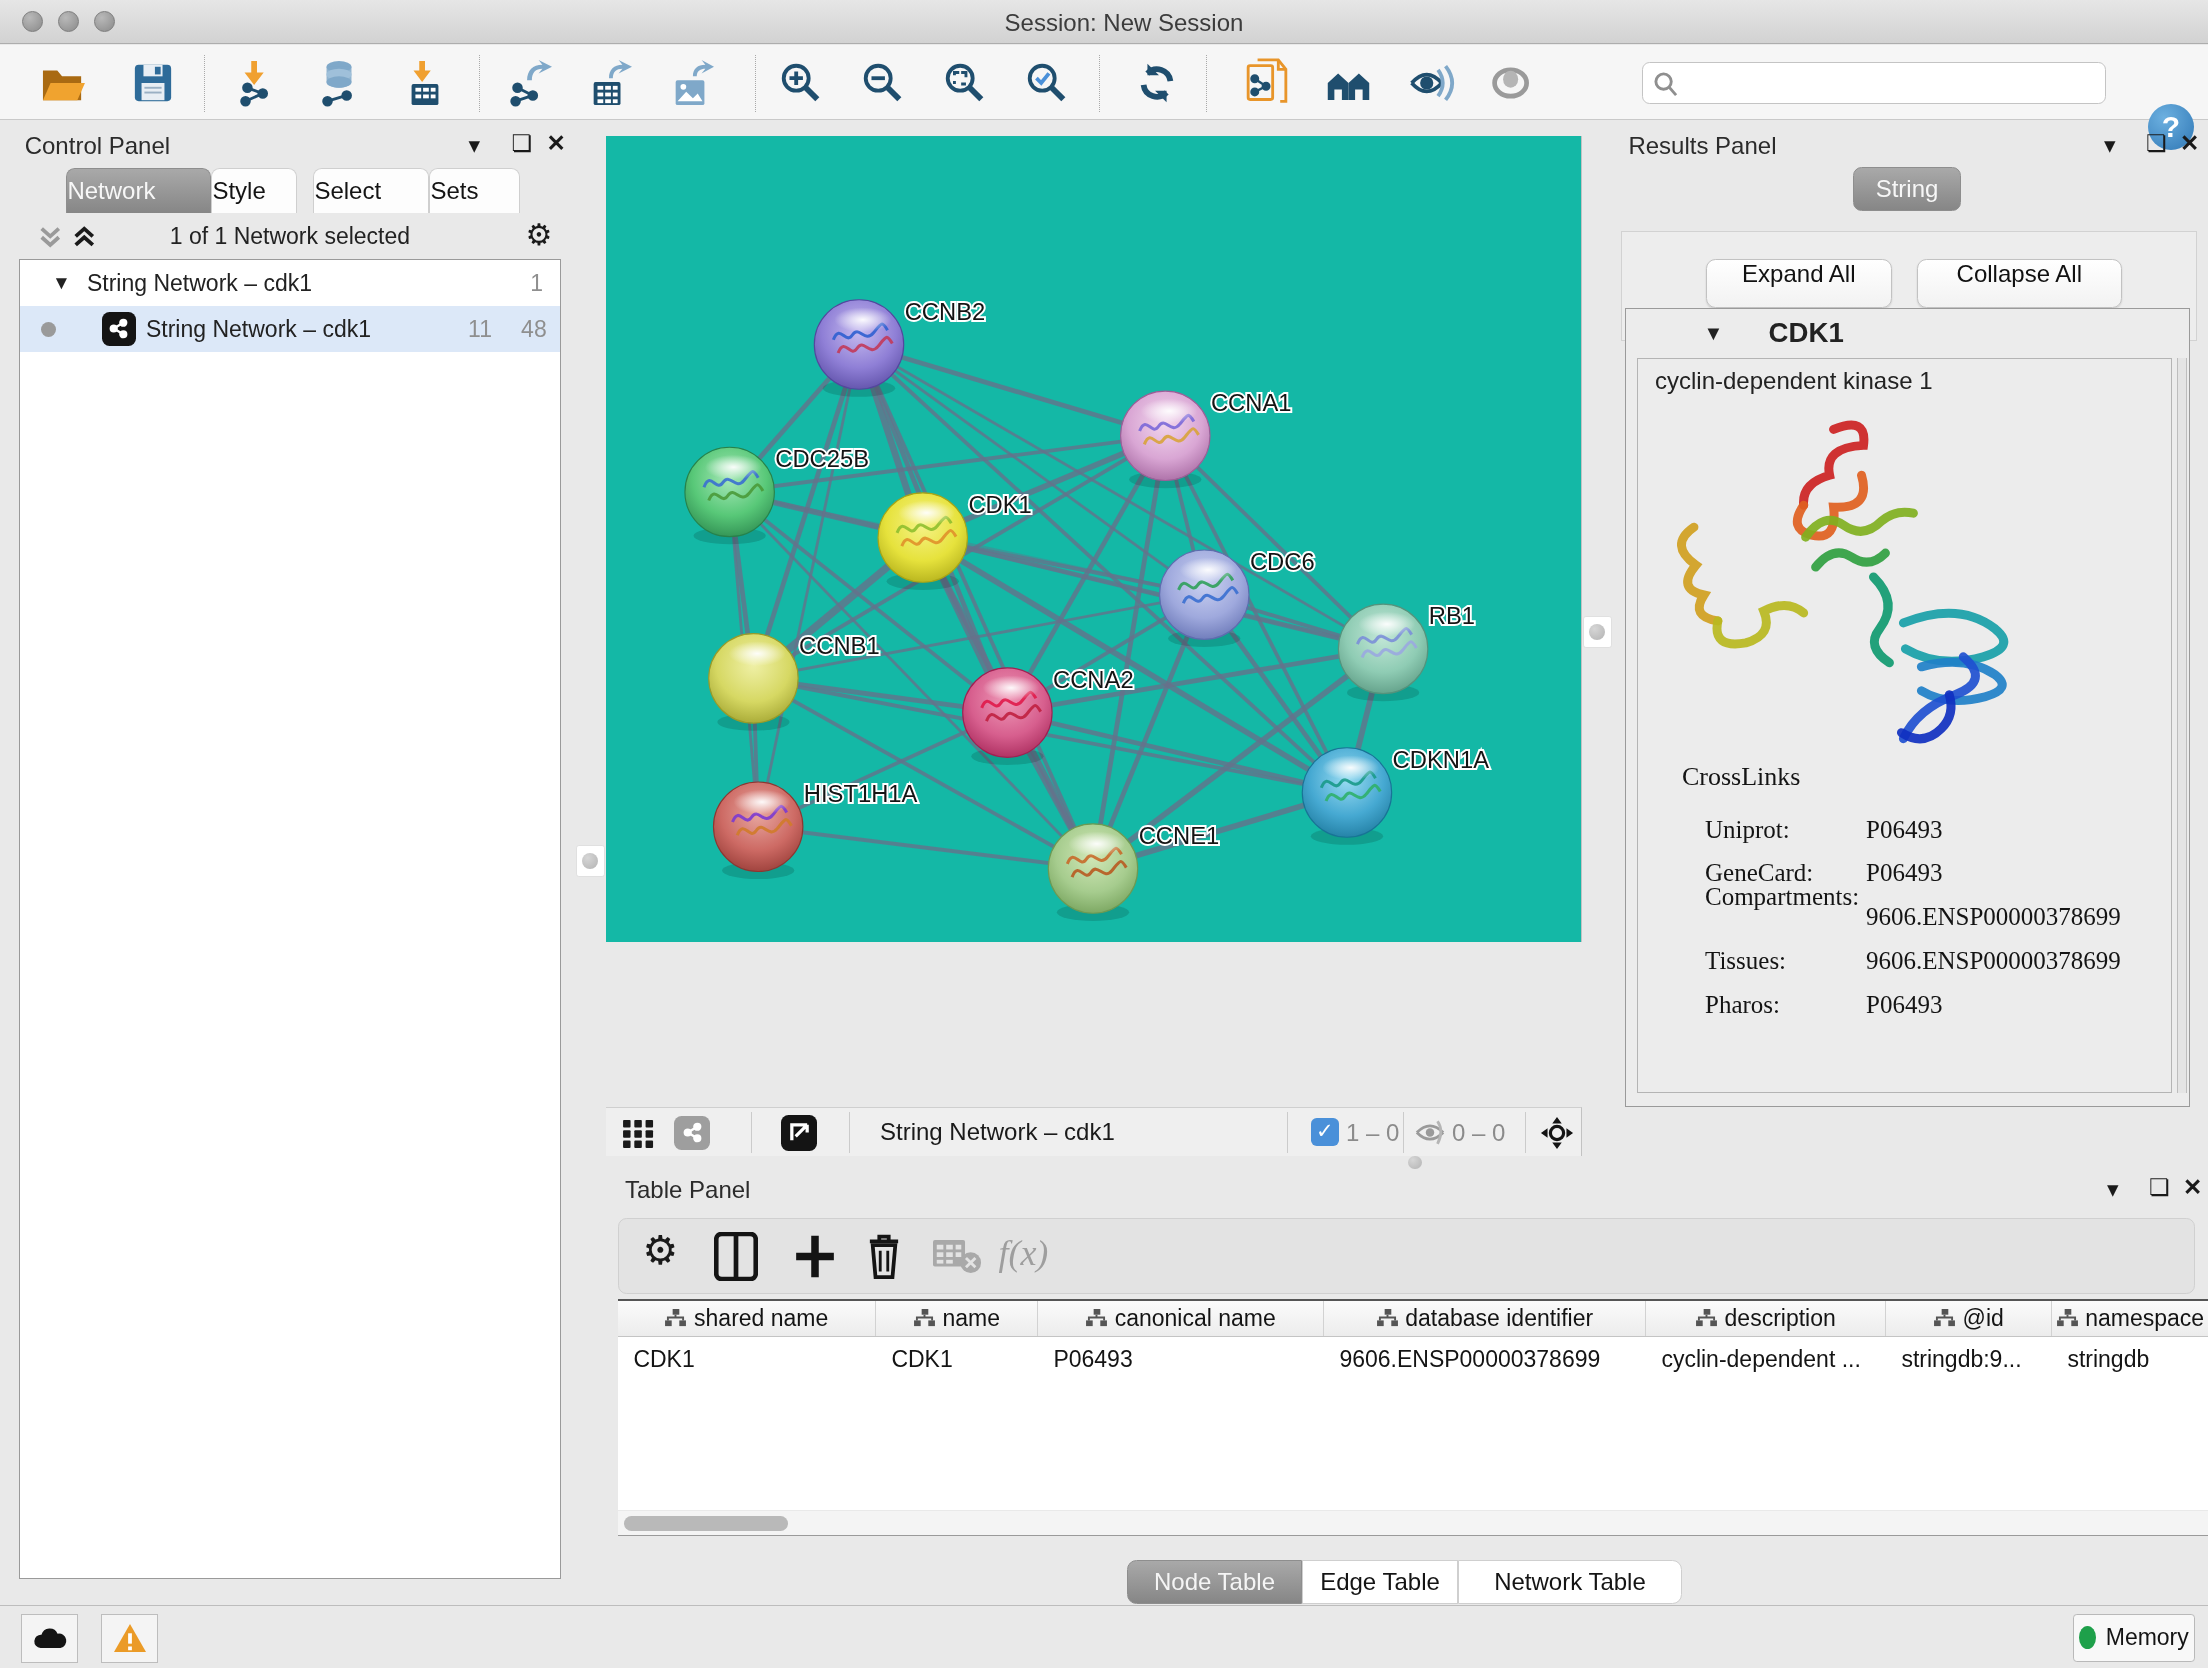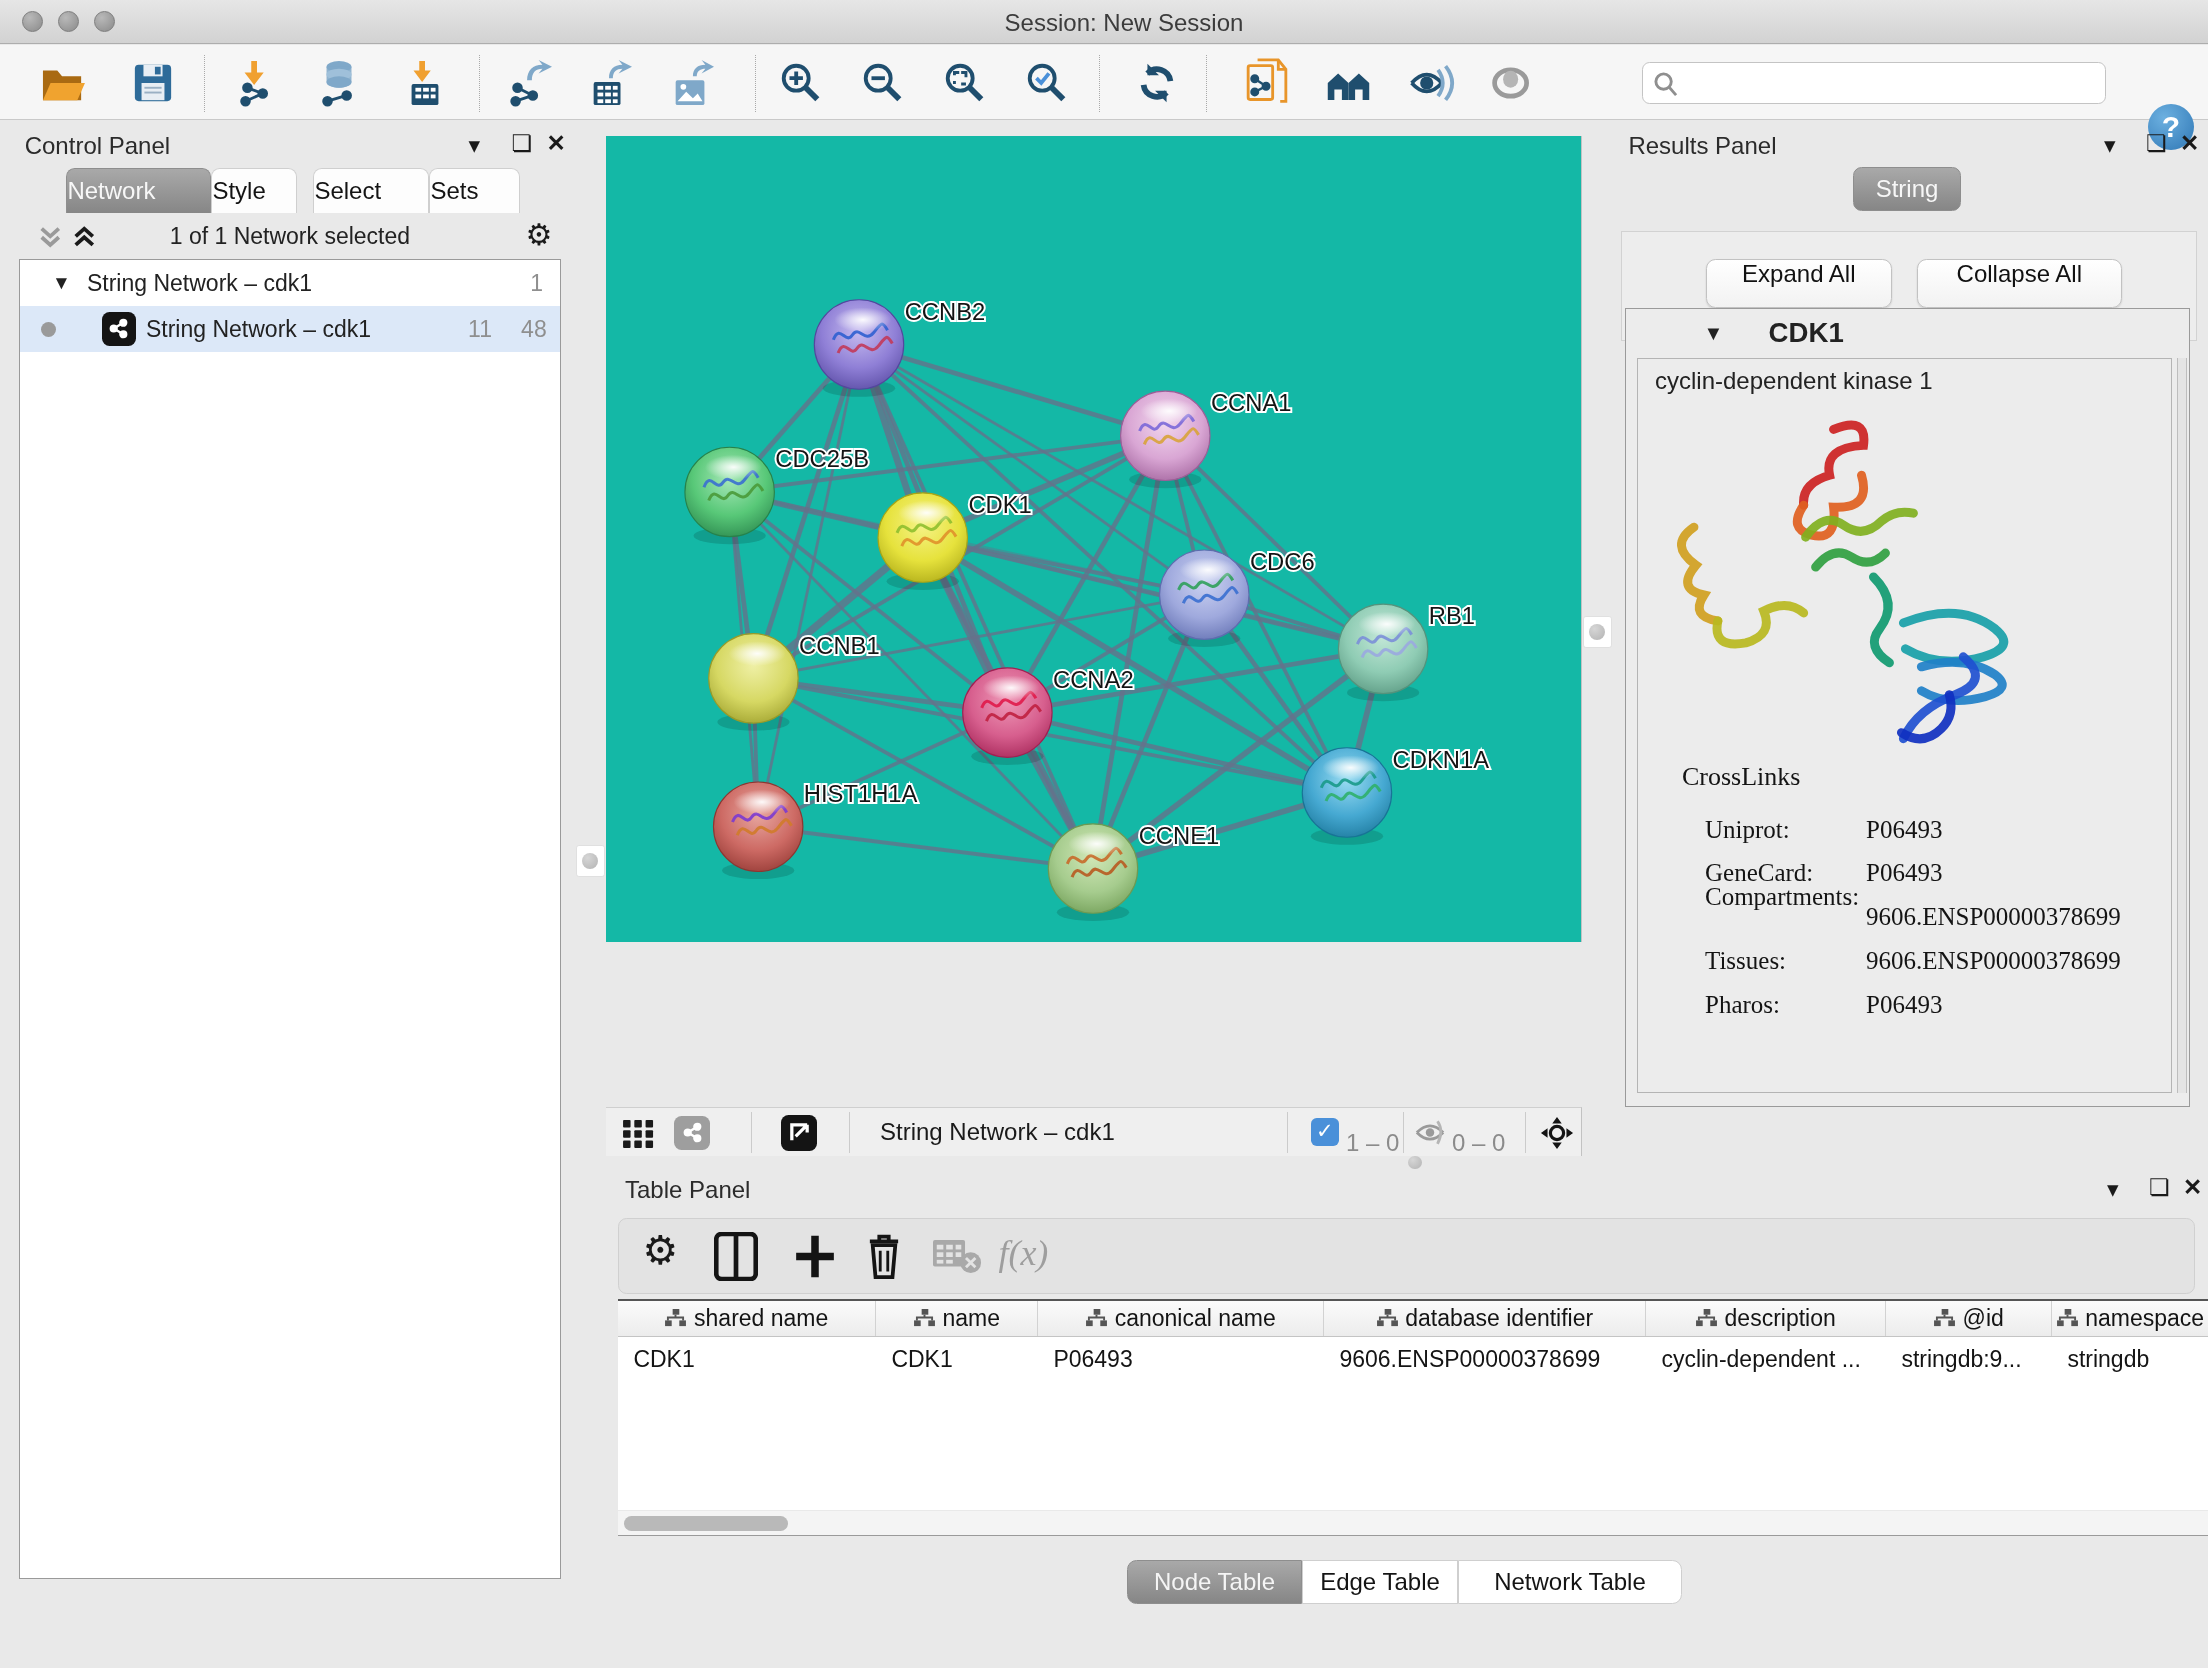--- a/index.html
+++ b/index.html
@@ -50,21 +50,21 @@
     display:flex;align-items:center;justify-content:center;}
 
   
   .canvas{left:606px;top:136px;width:976px;height:806px;background:#14b8a6;
     border-right:1.9px solid #c2c2c2;}
   .nodelabel{font:25px "Liberation Sans",sans-serif;fill:#141414;
     paint-order:stroke;stroke:#ffffff;stroke-width:4px;}
   .navbar{left:606px;top:1107px;width:976px;height:49px;background:#efefef;
     border-top:1px solid #cfcfcf;border-right:1.9px solid #c2c2c2;}
   .nsep{position:absolute;top:3.8px;height:41px;width:0;border-left:1px solid #cbcbcb;}
-  .navnum{position:absolute;top:10.5px;font-size:24px;color:#8b8b8b;margin-top:10px;}
+  .navnum{position:absolute;top:10.5px;font-size:24px;color:#8b8b8b;}
   .chk{position:absolute;left:1311px;top:1118px;width:27.6px;height:27.6px;border-radius:5.7px;
     background:#4a90d9;color:#fff;font-family:"DejaVu Sans",sans-serif;font-size:21px;
     text-align:center;line-height:27.6px;}
 
   
   .grip{position:absolute;background:#fff;border:1px solid #e0e0e0;border-radius:2.9px;
     display:flex;align-items:center;justify-content:center;}
   .grip i{display:block;width:16px;height:16px;border-radius:50%;
     background:radial-gradient(circle at 35% 30%,#d6d6d6,#b3b3b3);}
 
@@ -798,15 +798,33 @@
       <div class="td" style="width:156px">stringdb</div>
     </div>
     <div class="hscroll">
         <div class="hthumb"></div>
       </div>
     <div class="ttab sel" style="left:521px;width:175px;border-radius:9.5px 0 0 9.5px">Node Table</div>
     <div class="ttab" style="left:696px;width:156px">Edge Table</div>
     <div class="ttab" style="left:852px;width:224px;border-radius:0 9.5px 9.5px 0">Network Table</div>
   </div>
 
+  <div class="abs statusbar">
+    <div class="sbtn" style="left:21px">
+      <svg width="38" height="27" viewBox="0 0 40 28">
+          <path d="M10 24a7 7 0 0 1 1-14 9 9 0 0 1 17-1 6.5 6.5 0 0 1 3 15z" fill="#141414"></path>
+        </svg>
+      </div>
+    <div class="sbtn" style="left:101px">
+      <svg width="36" height="32" viewBox="0 0 38 34">
+          <path d="M19 2l17 30H2z" fill="#eb9b27"></path>
+          <rect x="17" y="12" width="4" height="11" fill="#fff"></rect>
+          <rect x="17" y="26" width="4" height="4" fill="#fff"></rect>
+        </svg>
+      </div>
+    <div class="membtn">
+      <span class="memdot"></span>
+      <span>Memory</span>
+    </div>
+  </div>
 
 </div>
 
 
 </body></html>

